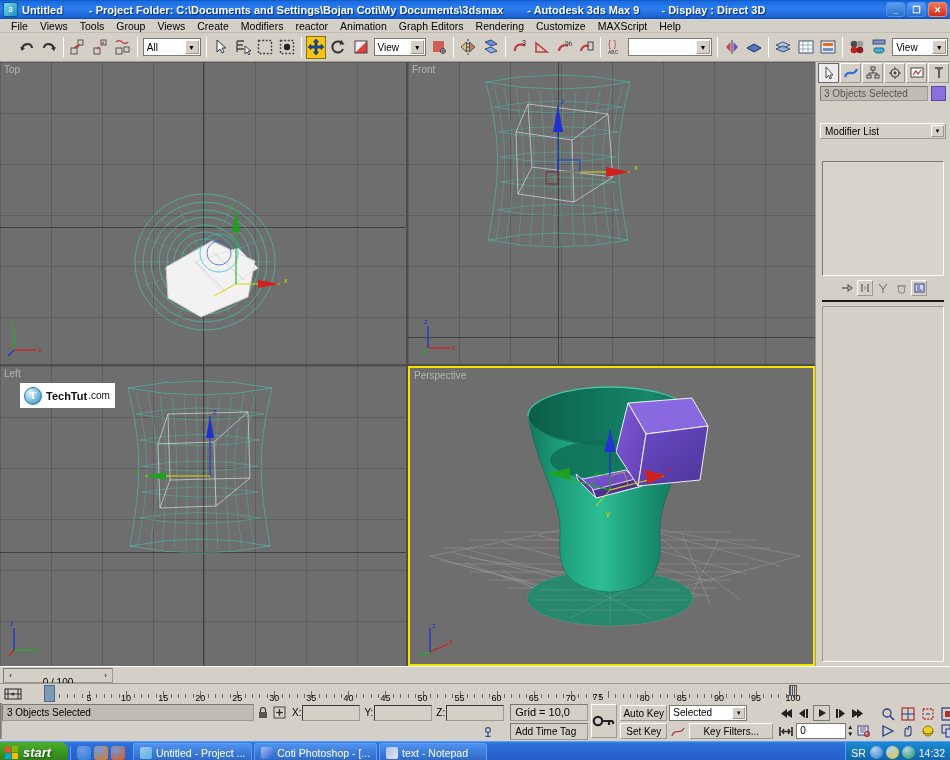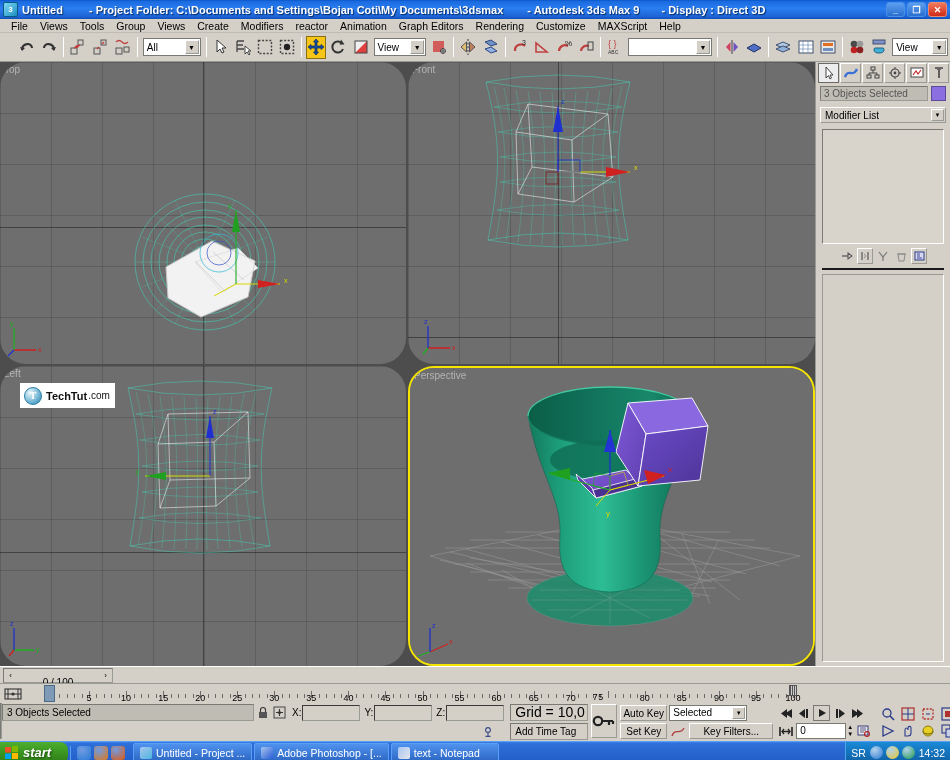--- a/index.html
+++ b/index.html
@@ -38,21 +38,21 @@
     border-right:1px solid #fff;}
   .tcombo{height:18px;background:#fff;border:1px solid #7a7a74;
     display:flex;align-items:center;padding-left:3px;font-size:10px;margin:0 2px;position:relative;}
   .tcombo .arw{position:absolute;right:1px;top:1px;width:14px;height:14px;background:#d4d0c8;
     border:1px solid #9a9a94;border-top-color:#fff;border-left-color:#fff;
     display:flex;align-items:center;justify-content:center;font-size:7px;}
 
   
   #main{display:flex; width:950px; height:604px;}
   #viewports{width:815px;height:604px;position:relative;background:#4d4d4d;}
-  .vp{position:absolute;background:#6e6e6e;overflow:hidden;border-radius:26px;}
+  .vp{position:absolute;background:#6e6e6e;overflow:hidden;}
   .vp .lbl{position:absolute;left:4px;top:2px;color:#b4b4b4;font-size:10px;z-index:5;}
   .vp.active{border:2px solid #f5e400;}
   .vgrid{position:absolute;inset:0;
     background-image:
       linear-gradient(to right, rgba(0,0,0,.14) 1px, transparent 1px),
       linear-gradient(to bottom, rgba(0,0,0,.14) 1px, transparent 1px);
     background-size:51px 51px;}
   .vaxis-h{position:absolute;left:0;right:0;height:1px;background:rgba(0,0,0,.40);}
   .vaxis-v{position:absolute;top:0;bottom:0;width:1px;background:rgba(0,0,0,.40);}
 
@@ -64,21 +64,21 @@
     display:flex;flex-direction:column;}
   #cpTabs{height:22px;display:flex;align-items:center;background:#d4d0c8;padding-left:2px;}
   .cpTab{width:21px;height:20px;border:1px solid #9a9a94;border-top-color:#fff;border-left-color:#fff;
     background:#d4d0c8;display:flex;align-items:center;justify-content:center;margin-right:1px;}
   .cpTab.sel{background:#ececec;border:1px solid #6a6a6a;}
   #cpNameRow{display:flex;align-items:center;padding:2px 4px;gap:3px;}
   #cpName{flex:1;height:15px;background:#bfbcb4;border:1px solid #9a9a94;
     border-top-color:#7a7a74;border-left-color:#7a7a74;
     font-size:10px;color:#555;padding-left:3px;line-height:13px;}
   #cpColor{width:15px;height:15px;background:#8b6fe0;border:1px solid #5a4a9a;}
-  #cpModList{margin:4px 4px;height:16px;background:#d4d0c8;border:1px solid #9a9a94;
+  #cpModList{margin:20px 4px;height:16px;background:#d4d0c8;border:1px solid #9a9a94;
     border-top-color:#fff;border-left-color:#fff;display:flex;align-items:center;
     font-size:10px;padding-left:4px;position:relative;}
   #cpModList .arw{position:absolute;right:1px;top:1px;width:13px;height:12px;background:#d4d0c8;
     border:1px solid #9a9a94;border-top-color:#fff;border-left-color:#fff;
     display:flex;align-items:center;justify-content:center;font-size:6px;}
   #cpStack{margin:2px 6px;height:115px;background:#d8d4cc;
     border:1px solid #7a7a74;border-right-color:#fff;border-bottom-color:#fff;}
   #cpStackBtns{display:flex;align-items:center;justify-content:center;gap:2px;height:20px;}
   .sbtn{width:16px;height:16px;display:flex;align-items:center;justify-content:center;
     font-size:9px;color:#6a6a6a;}
@@ -122,21 +122,21 @@
     border-top-color:#7a7a74;border-left-color:#7a7a74;font-size:10px;padding-left:4px;
     line-height:15px;color:#000;}
   #promptLine{width:252px;height:17px;background:#d4d0c8;border:1px solid #9a9a94;
     border-top-color:#7a7a74;border-left-color:#7a7a74;font-size:10px;padding-left:4px;
     line-height:15px;color:#000;}
   .ibtn{width:17px;height:17px;display:flex;align-items:center;justify-content:center;font-size:10px;}
   .coordLbl{font-size:10px;margin:0 1px 0 4px;}
   .coordFld{width:58px;height:16px;background:#d4d0c8;border:1px solid #9a9a94;
     border-top-color:#3a3a3a;border-left-color:#3a3a3a;}
   #gridBox{width:78px;height:17px;background:#d4d0c8;border:1px solid #9a9a94;
-    border-top-color:#7a7a74;border-left-color:#7a7a74;font-size:14px;padding-left:4px;line-height:15px;}
+    border-top-color:#7a7a74;border-left-color:#7a7a74;font-size:11px;padding-left:4px;line-height:15px;}
   #addTag{width:78px;height:17px;background:#d4d0c8;border:1px solid #9a9a94;
     border-top-color:#7a7a74;border-left-color:#7a7a74;font-size:10px;padding-left:4px;line-height:15px;}
   #keyModeBtn{width:34px;height:34px;margin:1px 3px;background:#d4d0c8;
     border:1px solid #9a9a94;border-top-color:#fff;border-left-color:#fff;
     display:flex;align-items:center;justify-content:center;}
   .akBtn{width:47px;height:16px;background:#d4d0c8;border:1px solid #9a9a94;
     border-top-color:#fff;border-left-color:#fff;font-size:10px;
     display:flex;align-items:center;justify-content:center;}
   #selCombo{width:78px;height:16px;background:#fff;border:1px solid #7a7a74;
     font-size:10px;padding-left:3px;line-height:14px;position:relative;}
@@ -1153,21 +1153,21 @@
       <div class="qli" style="background: radial-gradient(circle at 35% 30%, rgba(255, 255, 255, 0.333), rgb(224, 122, 26));"></div>
       <div class="qli" style="background: radial-gradient(circle at 35% 30%, rgba(255, 255, 255, 0.333), rgb(224, 90, 16));"></div>
     </div>
   <div id="tbItems" style="display:flex;align-items:center;">
       <div class="tbItem">
         <div class="tbIcon" style="background: linear-gradient(135deg, rgba(255, 255, 255, 0.533), rgb(79, 184, 224));"></div>
         <span>Untitled        - Project ...</span>
       </div>
       <div class="tbItem">
         <div class="tbIcon" style="background: linear-gradient(135deg, rgba(255, 255, 255, 0.533), rgb(42, 94, 216));"></div>
-        <span>Adobe Photoshop - [...</span>
+        <span>Coti Photoshop - [...</span>
       </div>
       <div class="tbItem">
         <div class="tbIcon" style="background: linear-gradient(135deg, rgba(255, 255, 255, 0.533), rgb(232, 232, 240));"></div>
         <span>text - Notepad</span>
       </div>
     </div>
   <div id="tray">
     <span>SR</span>
     <span id="trayIcons" style="display:flex;gap:3px;align-items:center;">
         <span class="trayIcon" style="background: radial-gradient(circle at 35% 30%, rgba(255, 255, 255, 0.667), rgb(42, 122, 216));"></span>

